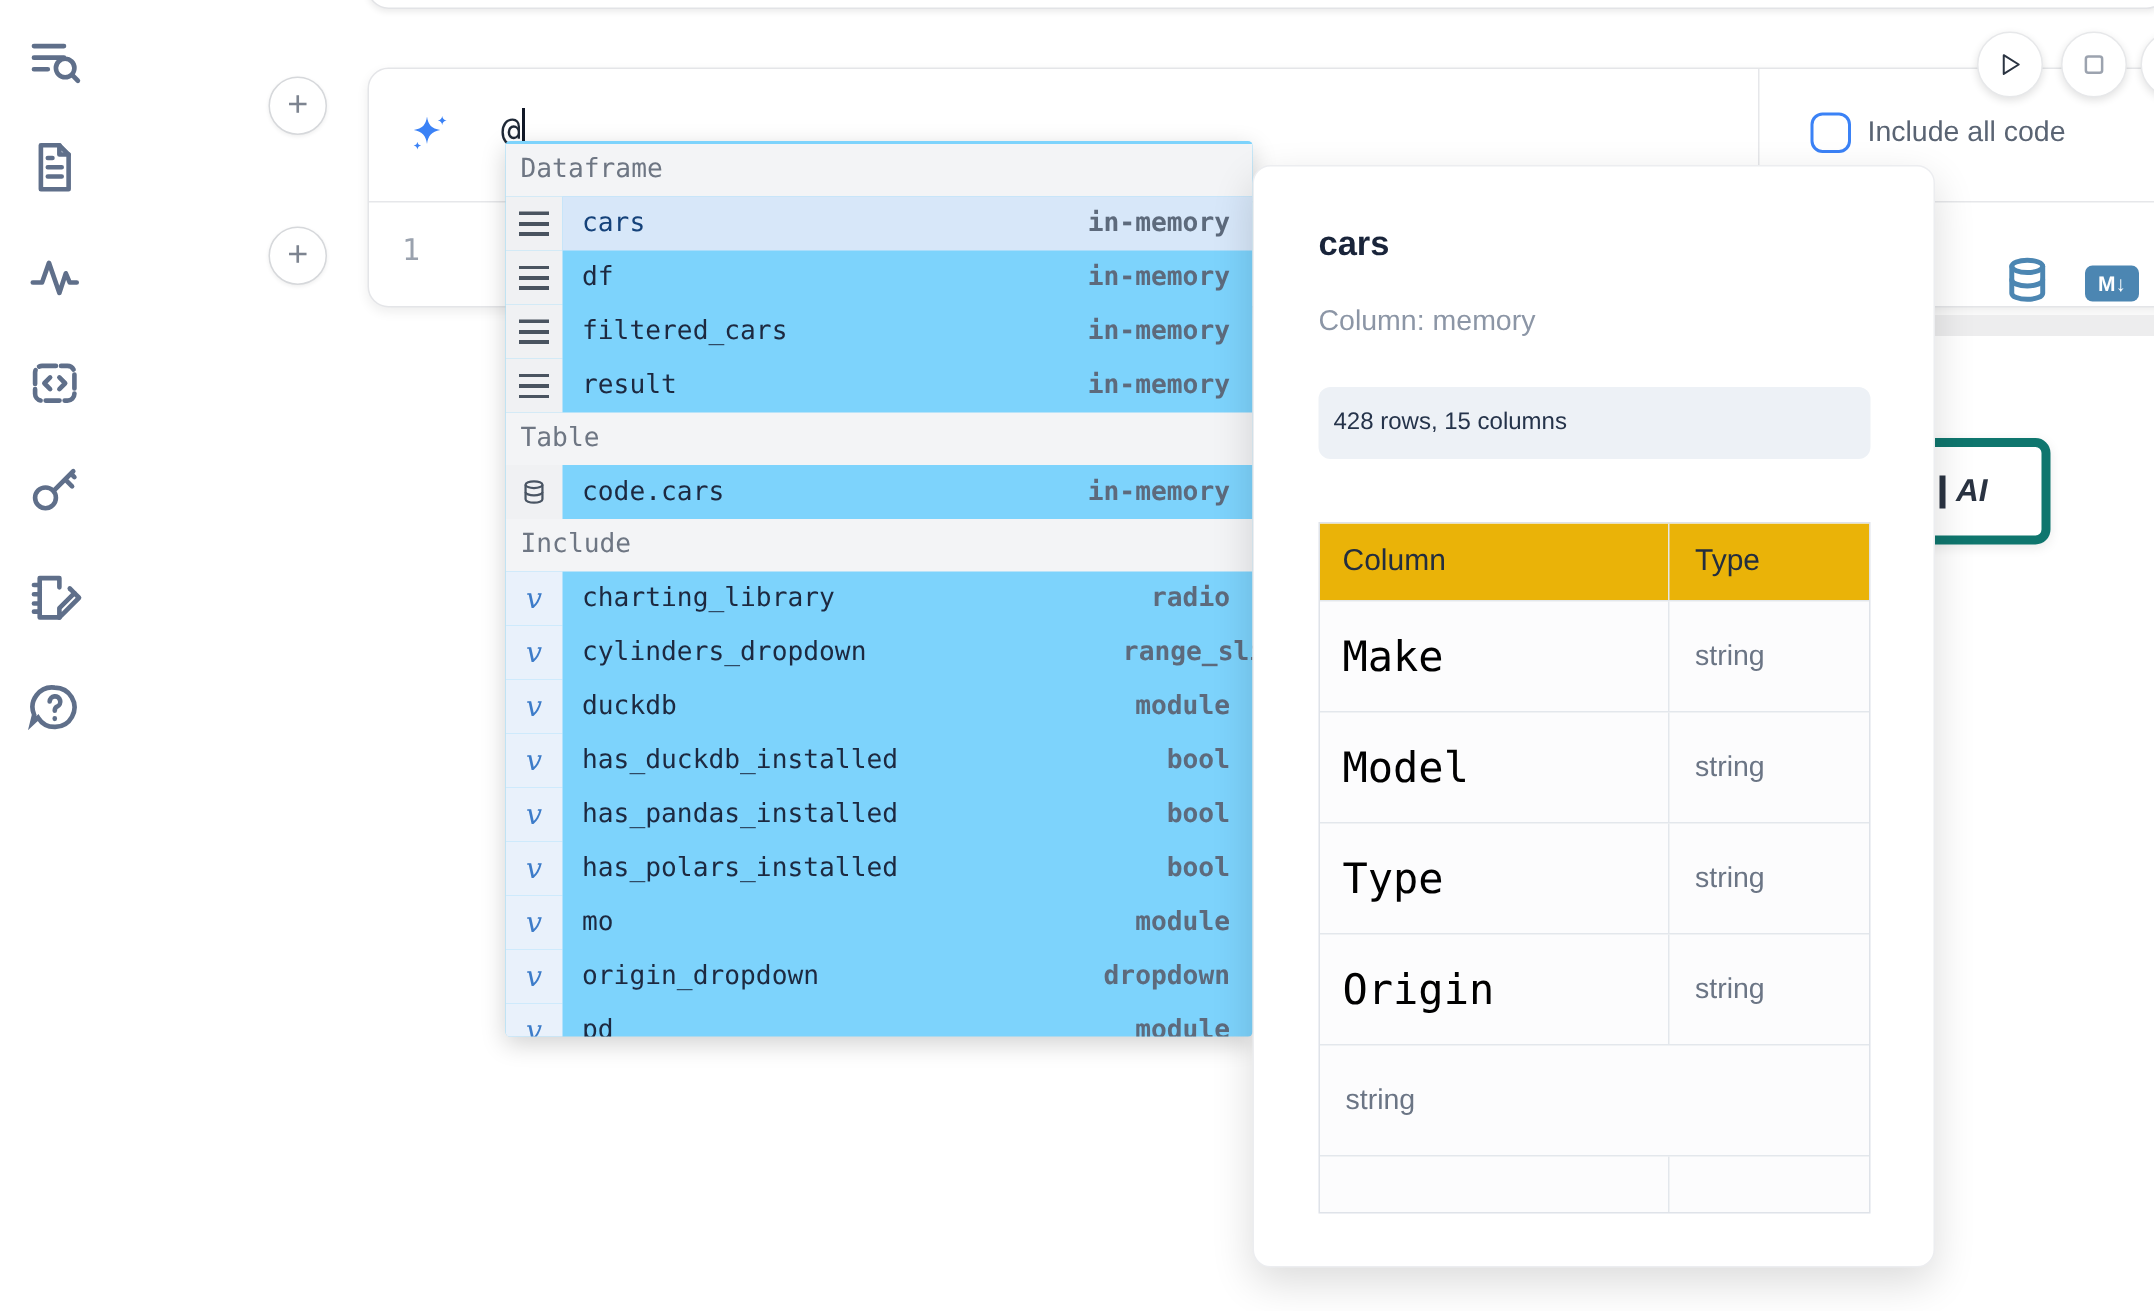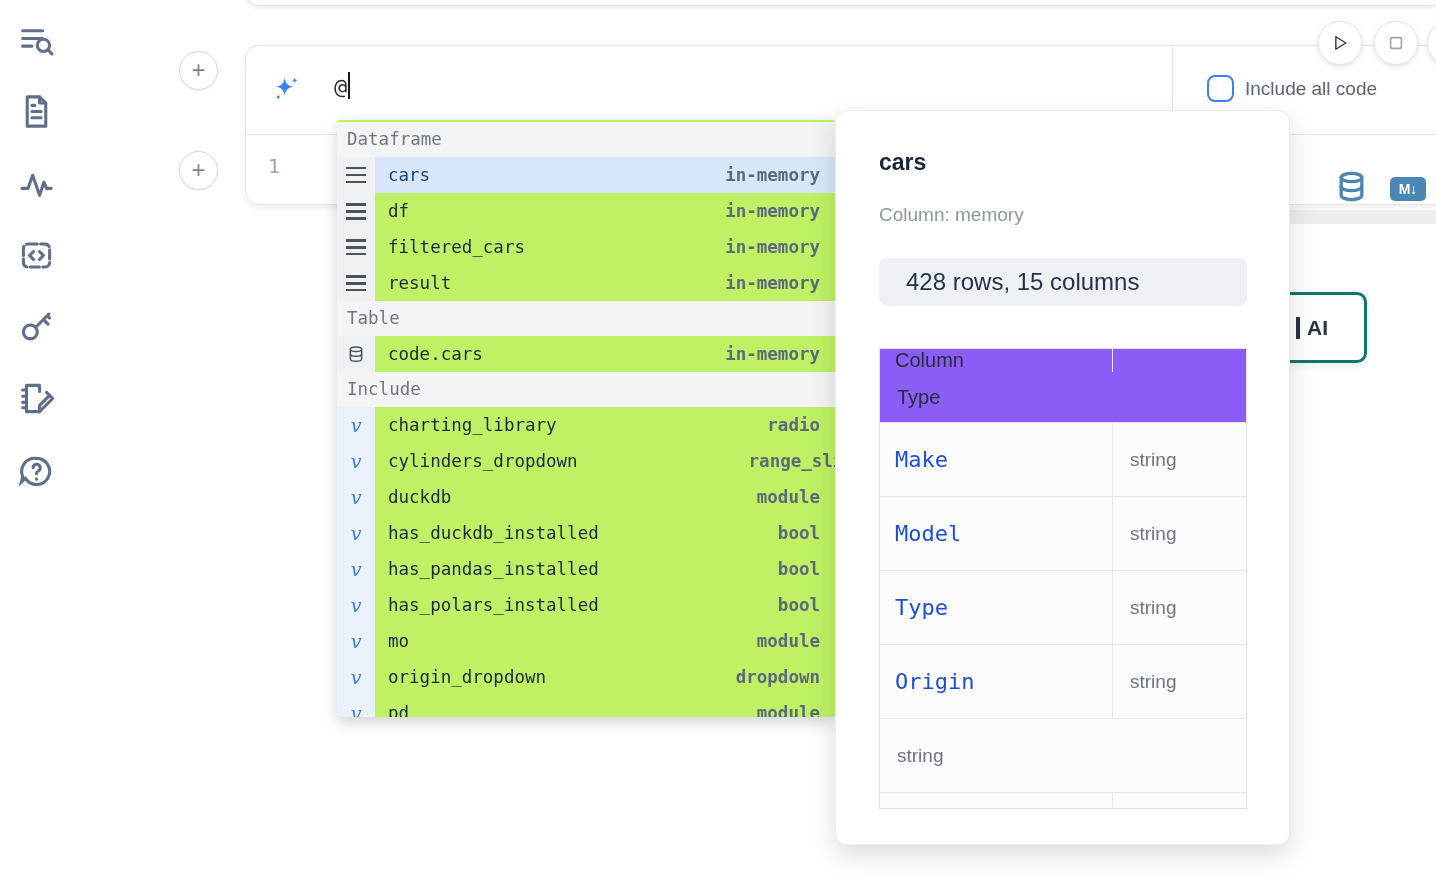--- a/index.html
+++ b/index.html
@@ -38,27 +38,27 @@
 
   
   .run-btn { position:absolute; top:21px; width:44px; height:44px; border-radius:50%;
              background:#fff; border:1px solid #e7e8ea; box-shadow:0 2px 6px rgba(0,0,0,.12);
              display:flex; align-items:center; justify-content:center; cursor:pointer; z-index:8; }
   .run-btn svg { width:20px; height:20px; }
 
   .gray-strip { position:absolute; left:1290px; top:210px; width:146px; height:14px; background:#ededee; z-index:3; }
 
   .ai-btn { position:absolute; left:1245px; top:292px; width:122px; height:71px; background:#fff;
-            border:3px solid #0f766e; border-radius:10px; box-shadow:0 2px 8px rgba(0,0,0,.08);
-            z-index:5; display:flex; align-items:center; justify-content:flex-end; padding-right:36px; cursor:pointer; }
+            border:6px solid #0f766e; border-radius:10px; box-shadow:0 2px 8px rgba(0,0,0,.08);
+            z-index:5; display:flex; align-items:center; justify-content:flex-end; padding-right:36px; cursor:pointer;font-style:italic; }
   .ai-btn .stub { width:4px; height:22px; background:#2a3342; margin-right:7px; }
   .ai-btn .lbl { font-size:21px; font-weight:bold; color:#2a3342; }
 
   
-  .dropdown { position:absolute; left:337px; top:120px; width:498px; height:597px; background:#bef264;
+  .dropdown { position:absolute; left:337px; top:94px; width:498px; height:597px; background:#7dd3fc;
               border-radius:3px; box-shadow:0 5px 16px rgba(0,0,0,.18); z-index:20; overflow:hidden;
               font-family:"DejaVu Sans Mono", monospace; font-size:17.5px; padding-top:2px; }
   .ac-header { height:35px; line-height:35px; background:#f3f4f6; color:#6e7683; padding-left:10px; }
   .ac-row { height:36px; display:flex; align-items:stretch; cursor:pointer; }
   .ac-gutter { width:38px; flex:0 0 38px; background:#f0f1f3; display:flex; align-items:center; justify-content:center; }
   .ac-row.kind-variable .ac-gutter { background:#e9f1fb; }
   .ac-body { flex:1; display:flex; align-items:center; overflow:hidden; }
   .ac-row.selected .ac-body { background:#d7e7f9; }
   .ac-name { margin-left:13px; color:#1d2940; white-space:nowrap; }
   .ac-row.selected .ac-name { color:#15427a; }
@@ -69,30 +69,30 @@
   .vglyph { font-family:"DejaVu Serif", serif; font-style:italic; color:#3d7cc9; font-size:19px; line-height:1; }
   .db-glyph { width:18px; height:18px; color:#4a5563; }
   .db-glyph svg { width:100%; height:100%; }
 
   
   .popover { position:absolute; left:835px; top:110px; width:455px; height:735px; background:#fff;
              border:1px solid #ecedf0; border-radius:12px; box-shadow:0 10px 28px rgba(0,0,0,.14); z-index:30; }
   .pv-title { position:absolute; left:43px; top:38px; font-size:23px; font-weight:bold; color:#19243a; }
   .pv-source { position:absolute; left:43px; top:93px; font-size:19px; color:#8c96a6; }
   .pv-pill { position:absolute; left:43px; top:147px; width:368px; height:48px; background:#edf1f6;
-             border-radius:8px; display:flex; align-items:center; padding-left:27px;
-             font-size:24px; color:#25334a; }
+             border-radius:8px; display:flex; align-items:center; padding-left:10px;
+             font-size:16px; color:#25334a; }
   .pv-table { position:absolute; left:43px; top:237px; width:368px; height:461px;
               border:1px solid #dfe3e9; overflow:hidden; background:#fcfcfd; }
   .pv-tr { display:flex; height:74px; border-top:1px solid #e3e7ec; }
-  .pv-tr.head { height:73px; background:#8b5cf6; border-top:none;flex-direction:column; }
+  .pv-tr.head { height:51px; background:#eab308; border-top:none; }
   .pv-td-col { width:233px; border-right:1px solid #e3e7ec; display:flex; align-items:center; padding-left:15px; }
   .pv-td-type { flex:1; display:flex; align-items:center; padding-left:17px; }
   .pv-tr.head .pv-td-col, .pv-tr.head .pv-td-type { font-size:20px; color:#232e3f; }
-  .pv-col-name { font-family:"DejaVu Sans Mono", monospace; font-size:22px; color:#1d4ed8; }
+  .pv-col-name { font-family:"DejaVu Sans Mono", monospace; font-size:28px; color:#000000; }
   .pv-col-type { font-size:19px; color:#6b7585; }
 
   
   .plus-btn { position:absolute; left:179px; width:39px; height:39px; border-radius:50%;
               background:#fff; border:1.5px solid #d6d8db; box-shadow:0 1px 3px rgba(0,0,0,.07);
               color:#7d8490; font-size:24px; font-weight:300; line-height:35px; text-align:center; cursor:pointer; z-index:4; }
 </style>
 </head>
 <body>
 

